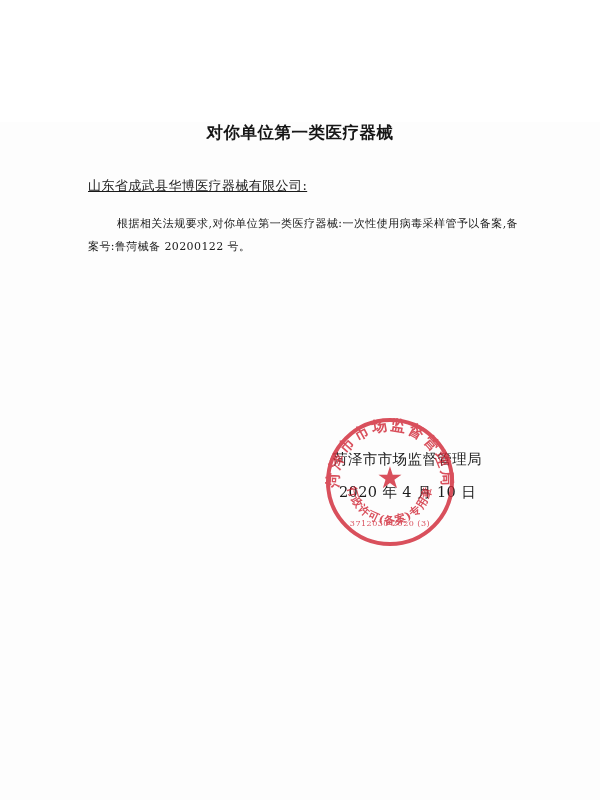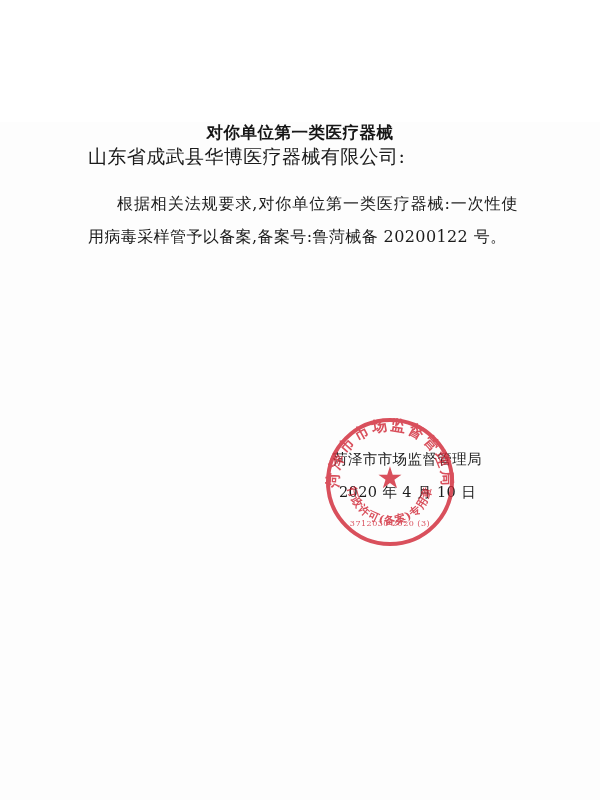--- a/index.html
+++ b/index.html
@@ -23,30 +23,32 @@
   }
   .doc-title {
     text-align: center;
     font-size: 16.5px;
     font-weight: bold;
     letter-spacing: 0.5px;
     margin-top: 122px;
     color: #171717;
   }
   .addressee {
+    margin-top: 33px;
     margin-left: 88px;
-    font-size: 19px;
+    font-size: 13px;
     letter-spacing: 0.4px;
     color: #1b1b1b;
+    text-decoration: underline;
   }
   .body-para {
     margin-top: 18px;
     margin-left: 88px;
     margin-right: 82px;
-    font-size: 16px;
+    font-size: 11px;
     line-height: 2.05;
     text-indent: 29px;
     text-align: justify;
     letter-spacing: 0.4px;
     color: #1b1b1b;
   }
   .sign-block {
     position: absolute;
     right: 118px;
     top: 328px;

